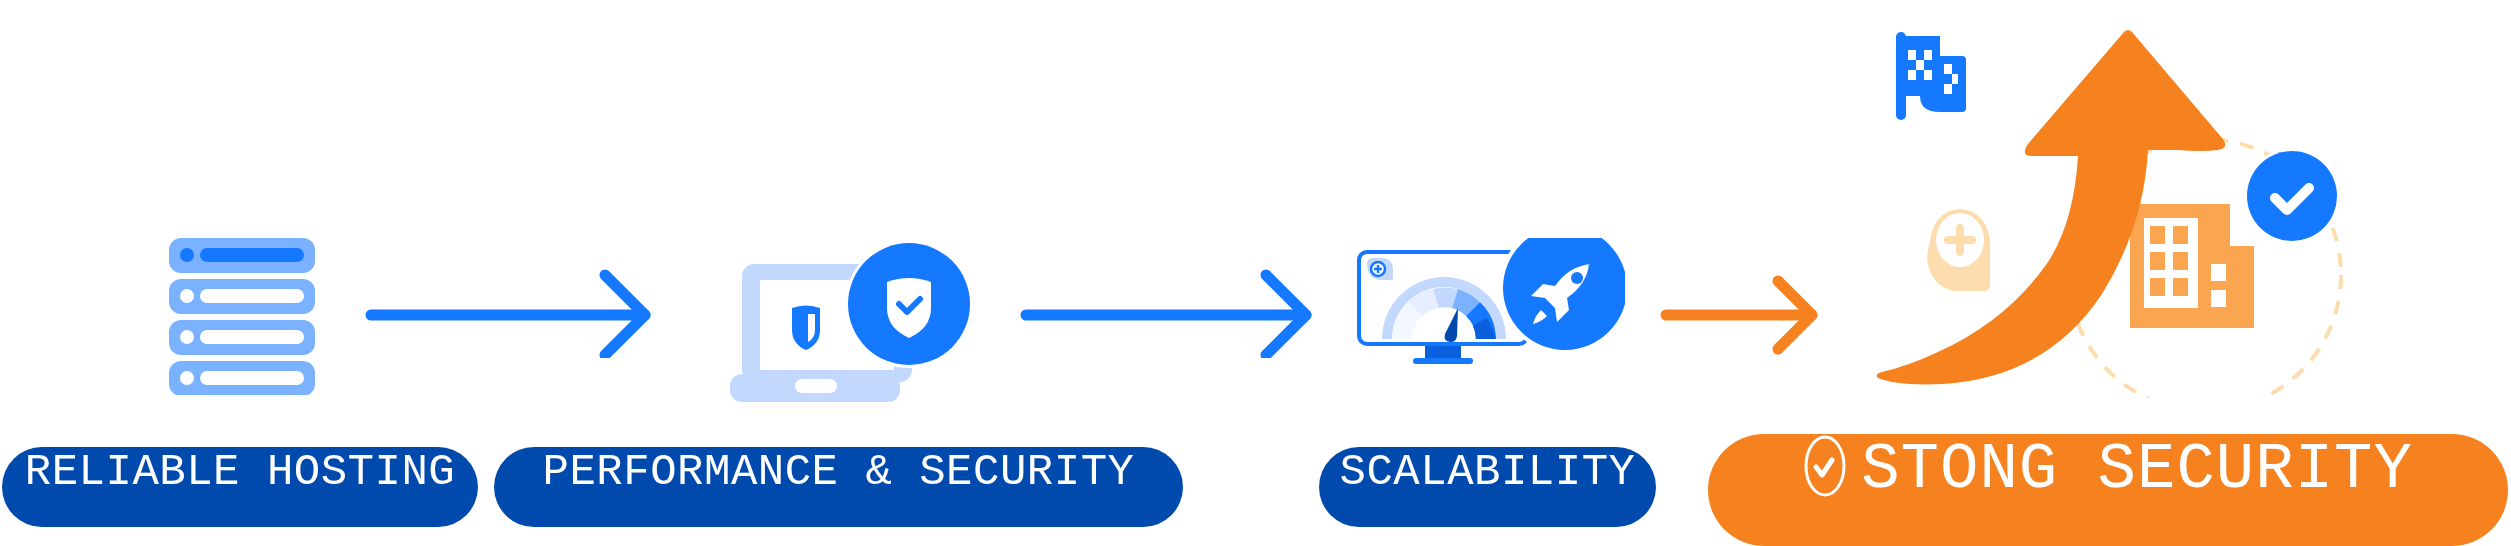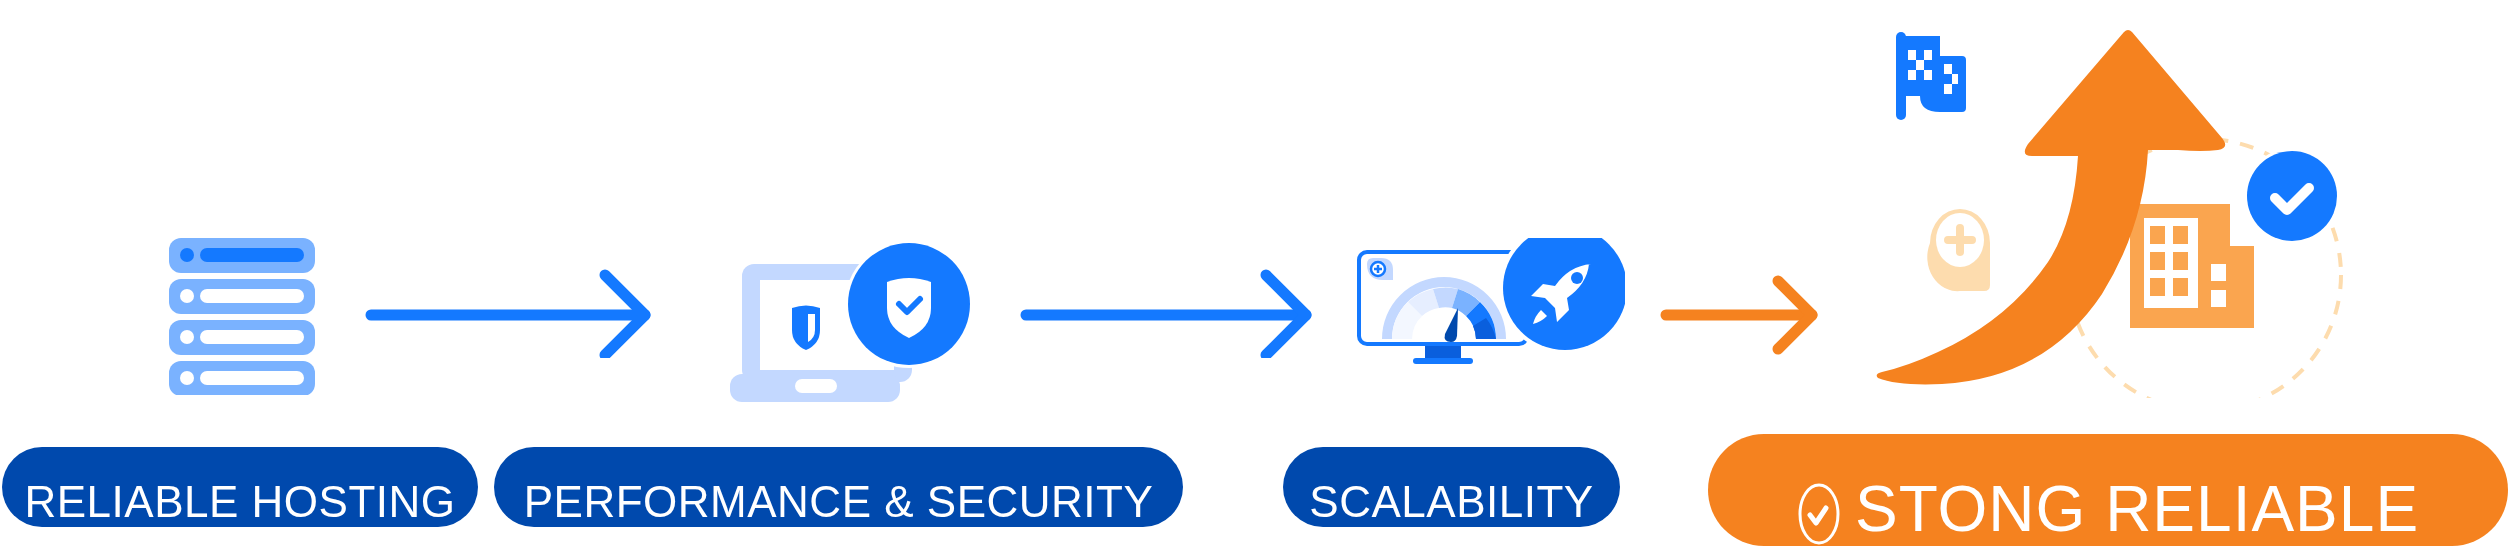--- a/index.html
+++ b/index.html
@@ -1,18 +1,18 @@
 <!DOCTYPE html>
 <html><head>
 <meta charset="utf-8">
 <style>
   html,body{margin:0;padding:0;background:#ffffff;}
   body{width:2511px;height:546px;position:relative;overflow:hidden;font-family:"Liberation Sans",sans-serif;}
   .abs{position:absolute;}
-  .pill{position:absolute;background:#0049AD;color:#fff;border-radius:40px;height:80px;display:flex;align-items:flex-end;justify-content:center;font-size:44px;letter-spacing:0.5px;white-space:nowrap;font-family:Liberation Sans, sans-serif;}
+  .pill{position:absolute;background:#0049AD;color:#fff;border-radius:40px;height:80px;display:flex;align-items:flex-start;justify-content:center;font-size:44px;letter-spacing:0.5px;white-space:nowrap;font-family:Liberation Mono, monospace;}
   .pill.orange{background:#F5821F;height:112px;border-radius:56px;font-size:64px;letter-spacing:1px;}
   .pill.orange .txt{margin-left:14px;}
   svg{display:block;}
 </style>
 </head>
 <body>
 
 <div class="abs" style="left:166px;top:235px;">
   <svg width="150" height="160" viewBox="0 0 150 160">
     <g fill="#7AB2FF">
@@ -158,25 +158,25 @@
 </div>
 
 <div class="pill" style="left:2px;top:447px;width:476px;">
   <span>RELIABLE HOSTING</span>
 </div>
 
 <div class="pill" style="left:494px;top:447px;width:689px;">
   <span>PERFORMANCE &amp; SECURITY</span>
 </div>
 
-<div class="pill" style="left:1283px;top:447px;width:337px;">
+<div class="pill" style="left:1319px;top:447px;width:337px;">
   <span>SCALABILITY</span>
 </div>
 
 <div class="pill orange" style="left:1708px;top:434px;width:800px;">
   <span style="display:inline-flex;">
     <svg width="44" height="64" viewBox="0 0 44 64">
       <ellipse cx="22" cy="32" rx="19" ry="29" fill="none" stroke="#fff" stroke-width="3"></ellipse>
       <polyline points="13,33 19,41 29,26" fill="none" stroke="#fff" stroke-width="5" stroke-linecap="round" stroke-linejoin="round"></polyline>
     </svg>
   </span>
-  <span class="txt">STONG RELIABLE</span>
+  <span class="txt">STONG SECURITY</span>
 </div>
 
 </body></html>

